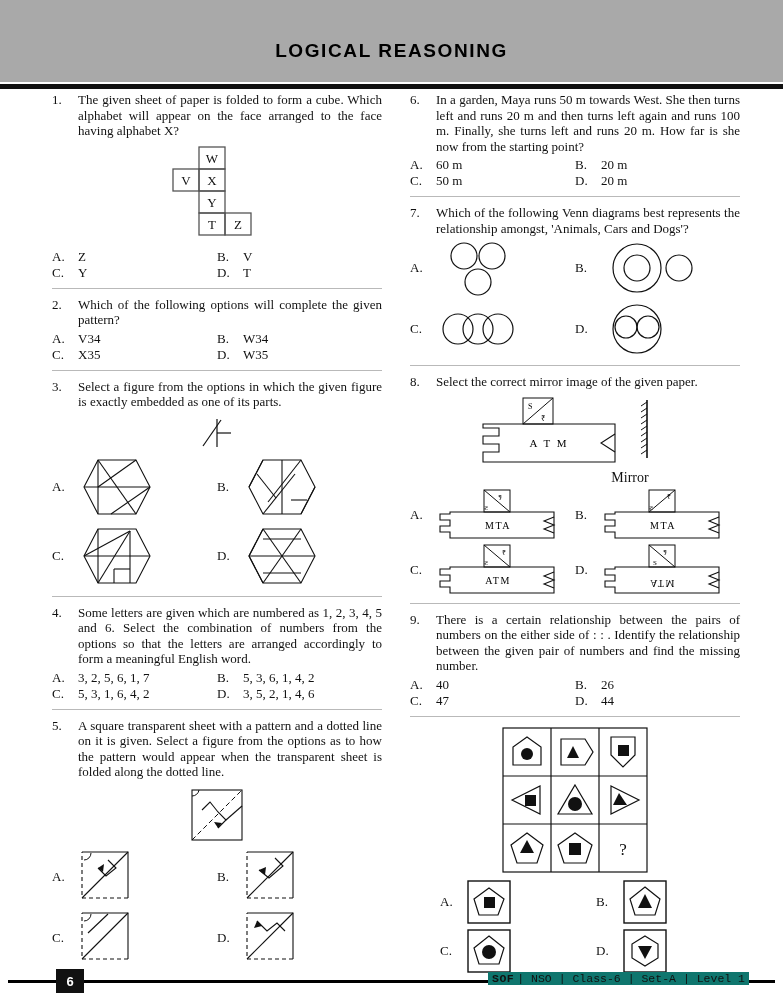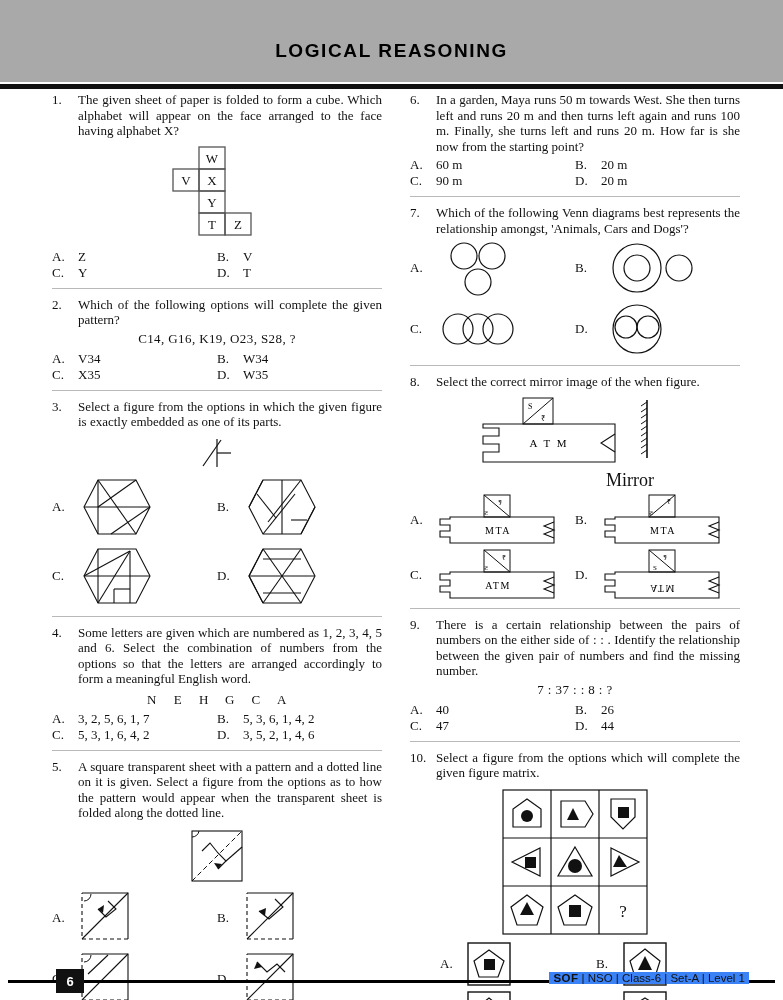--- a/index.html
+++ b/index.html
@@ -47,27 +47,27 @@
   .lettergrid span{display:inline-block;width:26px;}
   .footer{position:absolute;left:0;top:962px;width:783px;height:38px;}
   .foot-rule{position:absolute;left:8px;top:18px;width:767px;height:3px;background:#000;}
   .pagenum{
     position:absolute;left:56px;top:7px;width:28px;height:24px;background:#111;
     color:#fff;font-family:"Liberation Sans",sans-serif;font-size:13px;font-weight:bold;
     display:flex;align-items:center;justify-content:center;
   }
   .footmeta{
     position:absolute;right:34px;top:10px;
-    font-family:Liberation Sans, sans-serif;font-size:11.5px;color:#111;
+    font-family:Liberation Mono, monospace;font-size:11.5px;color:#111;
     display:flex;align-items:flex-end;gap:3px;white-space:nowrap;
-    background:#3b82f6;padding:0 4px;
+    background:#0f766e;padding:0 4px;
   }
   .sof{font-weight:bold;letter-spacing:.5px;}
   svg{display:block;}
-  .mirrorlabel{text-align:center;font-size:18px;margin-top:-2px;}
+  .mirrorlabel{text-align:center;font-size:14px;margin-top:-2px;}
 </style>
 </head>
 <body>
 
 <div class="banner"></div>
 <div class="banner-title">LOGICAL  REASONING</div>
 <div class="banner-rule"></div>
 
 <div class="page">
 
@@ -121,21 +121,20 @@
         </div>
       </div>
       <hr class="hr">
     </div>
 
     <div class="q">
       <div class="qrow">
         <div class="qnum">2.</div>
         <div class="qtext">Which of the following options will complete the given pattern?</div>
       </div>
-      <div class="seriesline">C14,  G16,  K19,  O23,  S28,  ?</div>
       <div class="opts">
         <div class="optline">
           <div class="opt">
             <span class="lbl">A.</span>
             <span class="val">V34</span>
           </div>
           <div class="opt">
             <span class="lbl">B.</span>
             <span class="val">W34</span>
           </div>
@@ -233,23 +232,20 @@
         </div>
       </div>
       <hr class="hr">
     </div>
 
     <div class="q">
       <div class="qrow">
         <div class="qnum">4.</div>
         <div class="qtext">Some letters are given which are numbered as 1, 2, 3, 4, 5 and 6. Select the combination of numbers from the options so that the letters are arranged accordingly to form a meaningful English word.</div>
       </div>
-      <div class="lettergrid">
-        <span>N</span><span>E</span><span>H</span><span>G</span><span>C</span><span>A</span>
-      </div>
       <div class="opts">
         <div class="optline">
           <div class="opt">
             <span class="lbl">A.</span>
             <span class="val">3, 2, 5, 6, 1, 7</span>
           </div>
           <div class="opt">
             <span class="lbl">B.</span>
             <span class="val">5, 3, 6, 1, 4, 2</span>
           </div>
@@ -348,21 +344,21 @@
             <span class="val">60 m</span>
           </div>
           <div class="opt">
             <span class="lbl">B.</span>
             <span class="val">20 m</span>
           </div>
         </div>
         <div class="optline">
           <div class="opt">
             <span class="lbl">C.</span>
-            <span class="val">90 m</span>
+            <span class="val">50 m</span>
           </div>
           <div class="opt">
             <span class="lbl">D.</span>
             <span class="val">20 m</span>
           </div>
         </div>
       </div>
       <hr class="hr">
     </div>
 
@@ -416,21 +412,21 @@
             </svg>
           </div>
         </div>
       </div>
       <hr class="hr">
     </div>
 
     <div class="q">
       <div class="qrow">
         <div class="qnum">8.</div>
-        <div class="qtext">Select the correct mirror image of the when figure.</div>
+        <div class="qtext">Select the correct mirror image of the given paper.</div>
       </div>
       <div class="figwrap">
         <svg width="240" height="72" viewBox="0 0 240 72">
           <rect x="68" y="2" width="30" height="26" fill="none" stroke="#111" stroke-width="1"></rect>
           <line x1="68" y1="28" x2="98" y2="2" stroke="#111" stroke-width="1"></line>
           <text x="73" y="13" font-size="8" font-family="Liberation Serif, serif">S</text>
           <text x="86" y="25" font-size="8" font-family="Liberation Serif, serif">₹</text>
           <path d="M28 28 H160 V66 H28 V56 H44 V48 H28 V40 H44 V32 H28 Z" fill="none" stroke="#111" stroke-width="1.1"></path>
           <path d="M160 38 L146 47 L160 56" fill="none" stroke="#111" stroke-width="1.1"></path>
           <text x="94" y="51" font-size="11" text-anchor="middle" font-family="Liberation Serif, serif" letter-spacing="2">A T M</text>
@@ -504,21 +500,20 @@
         </div>
       </div>
       <hr class="hr">
     </div>
 
     <div class="q">
       <div class="qrow">
         <div class="qnum">9.</div>
         <div class="qtext">There is a certain relationship between the pairs of numbers on the either side of : : . Identify the relationship between the given pair of numbers and find the missing number.</div>
       </div>
-      <div class="seriesline">7 : 37 : : 8 : ?</div>
       <div class="opts">
         <div class="optline">
           <div class="opt">
             <span class="lbl">A.</span>
             <span class="val">40</span>
           </div>
           <div class="opt">
             <span class="lbl">B.</span>
             <span class="val">26</span>
           </div>
@@ -531,24 +526,20 @@
           <div class="opt">
             <span class="lbl">D.</span>
             <span class="val">44</span>
           </div>
         </div>
       </div>
       <hr class="hr">
     </div>
 
     <div class="q">
-      <div class="qrow">
-        <div class="qnum">10.</div>
-        <div class="qtext">Select a figure from the options which will complete the given figure matrix.</div>
-      </div>
       <div class="figwrap">
         <svg width="150" height="150" viewBox="0 0 150 150">
           <g fill="none" stroke="#111" stroke-width="1.2">
             <rect x="3" y="3" width="144" height="144"></rect>
             <line x1="51" y1="3" x2="51" y2="147"></line>
               <line x1="99" y1="3" x2="99" y2="147"></line>
             <line x1="3" y1="51" x2="147" y2="51"></line>
               <line x1="3" y1="99" x2="147" y2="99"></line>
           </g>
 

